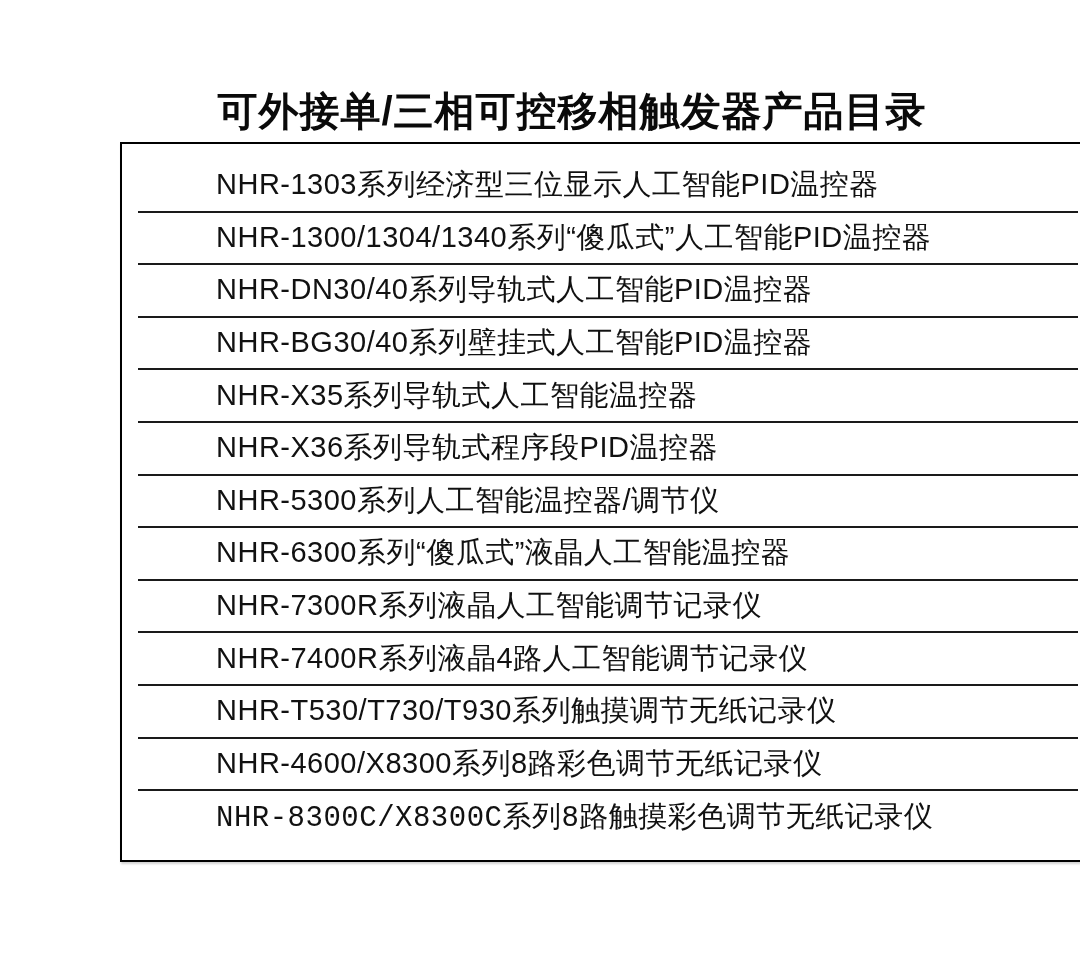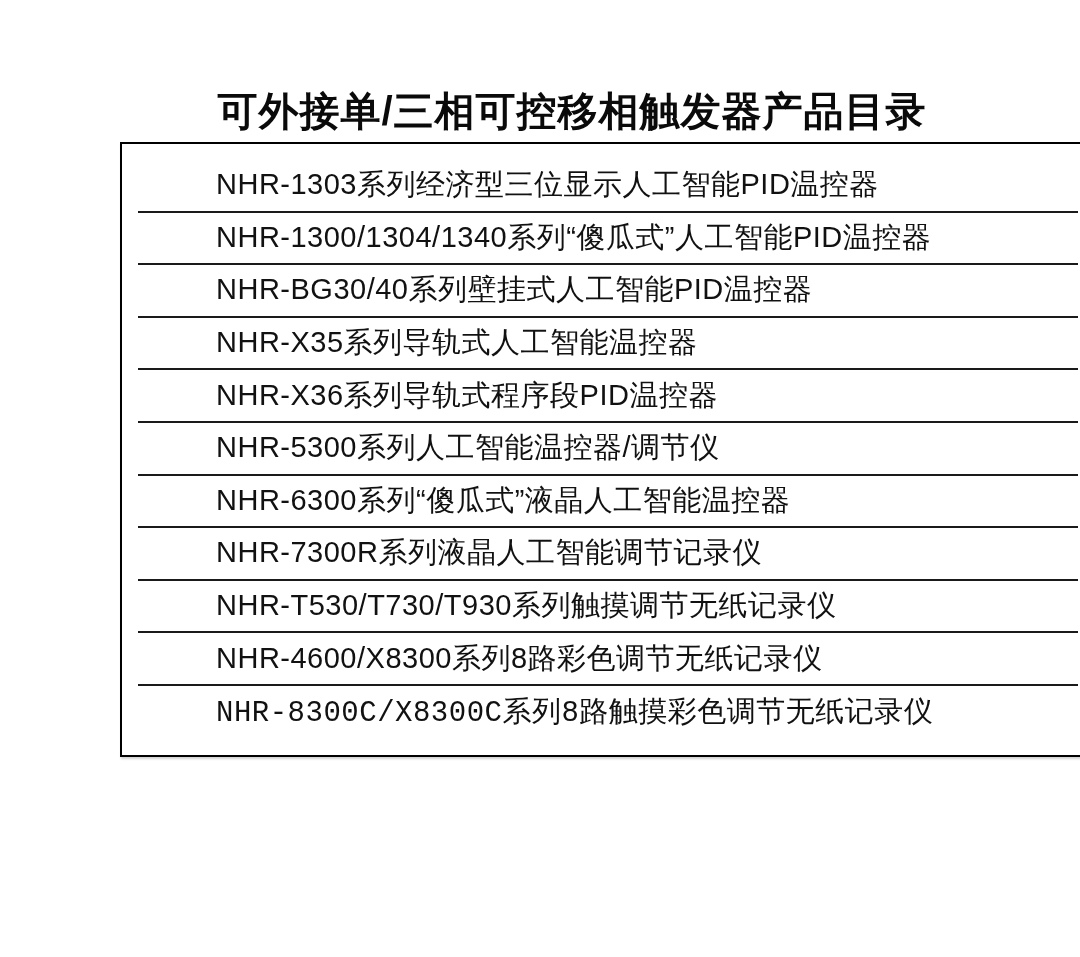--- a/index.html
+++ b/index.html
@@ -66,38 +66,44 @@
   <div class="page-title">可外接单/三相可控移相触发器产品目录</div>
 
   <div class="catalog-table">
     <div class="catalog-row">
       <span>NHR-1303系列经济型三位显示人工智能PID温控器</span>
     </div>
     <div class="catalog-row">
       <span>NHR-1300/1304/1340系列“傻瓜式”人工智能PID温控器</span>
     </div>
     <div class="catalog-row">
+      <span>NHR-DN30/40系列导轨式人工智能PID温控器</span>
+    </div>
+    <div class="catalog-row">
       <span>NHR-BG30/40系列壁挂式人工智能PID温控器</span>
     </div>
     <div class="catalog-row">
       <span>NHR-X35系列导轨式人工智能温控器</span>
     </div>
     <div class="catalog-row">
       <span>NHR-X36系列导轨式程序段PID温控器</span>
     </div>
     <div class="catalog-row">
       <span>NHR-5300系列人工智能温控器/调节仪</span>
     </div>
     <div class="catalog-row">
       <span>NHR-6300系列“傻瓜式”液晶人工智能温控器</span>
     </div>
     <div class="catalog-row">
       <span>NHR-7300R系列液晶人工智能调节记录仪</span>
     </div>
     <div class="catalog-row">
+      <span>NHR-7400R系列液晶4路人工智能调节记录仪</span>
+    </div>
+    <div class="catalog-row">
       <span>NHR-T530/T730/T930系列触摸调节无纸记录仪</span>
     </div>
     <div class="catalog-row">
       <span>NHR-4600/X8300系列8路彩色调节无纸记录仪</span>
     </div>
     <div class="catalog-row">
       <span>NHR-8300C/X8300C系列8路触摸彩色调节无纸记录仪</span>
     </div>
   </div>
 

